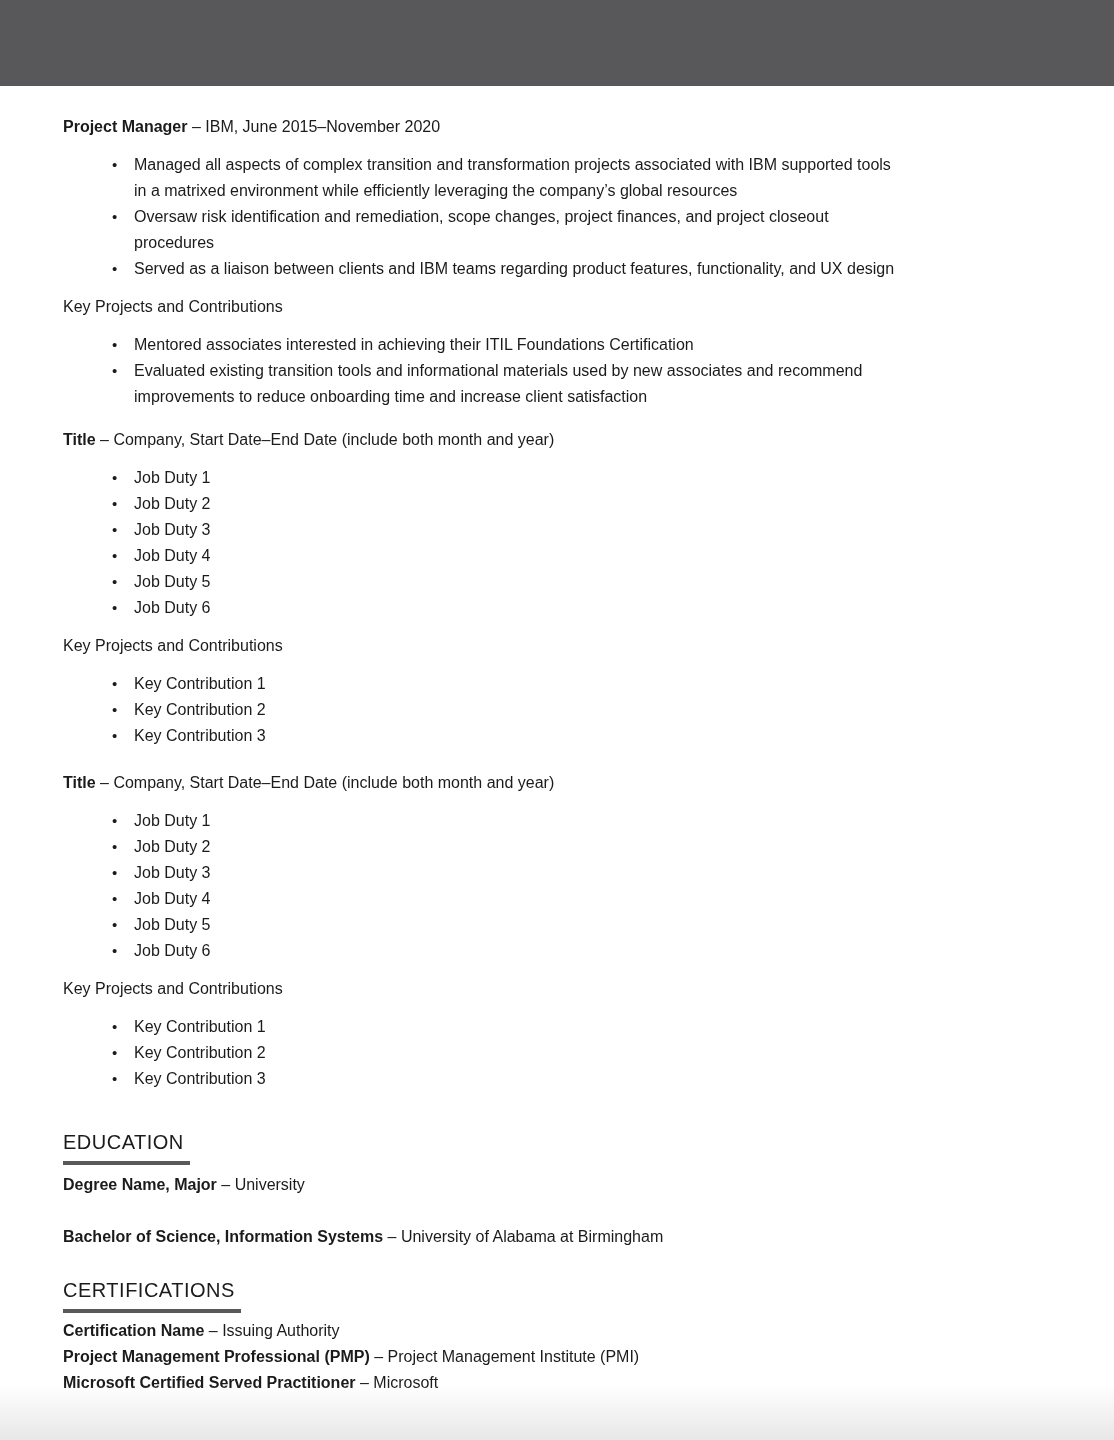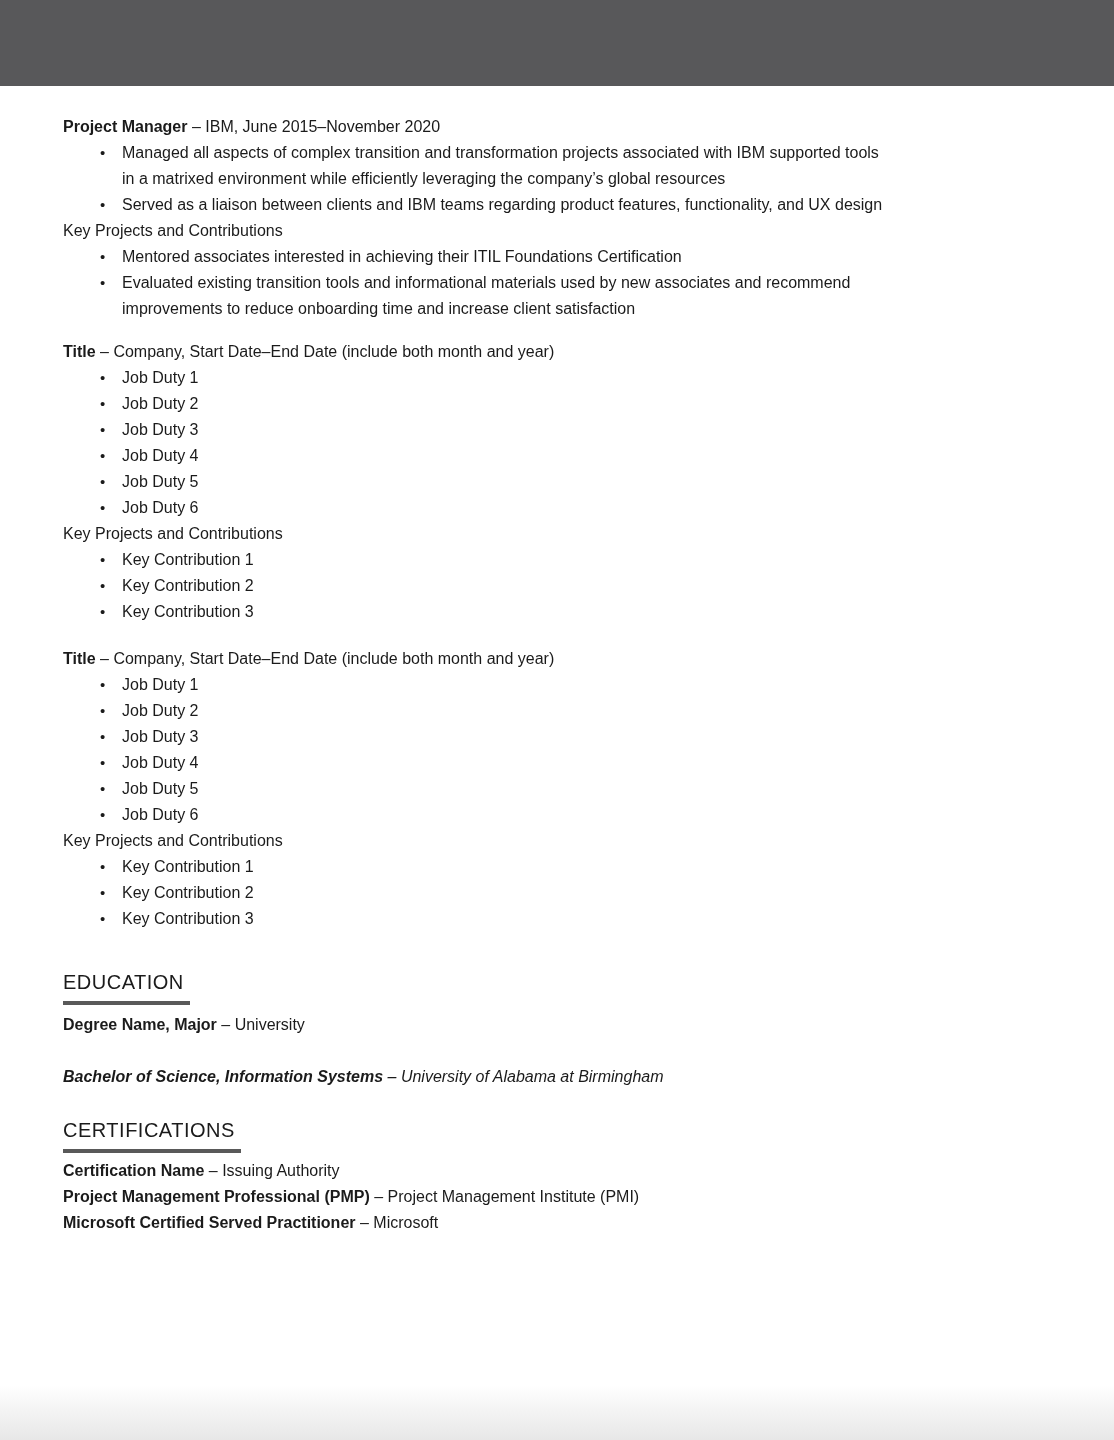--- a/index.html
+++ b/index.html
@@ -23,21 +23,21 @@
     font-size: 16px;
     line-height: 26px;
   }
   .line { margin: 0; padding: 0; white-space: pre-line; }
   .b { font-weight: 700; }
   .job { margin: 0 0 17px 0; }
   .job.gap-lg { margin-bottom: 21px; }
   .job:last-of-type { margin-bottom: 0; }
   ul.bullets {
     list-style: none;
-    margin: 0;
+    margin: 12px;
     padding: 0;
   }
   ul.bullets li {
     position: relative;
     padding-left: 59px;
     white-space: pre-line;
   }
   ul.bullets li::before {
     content: "\2022";
     position: absolute;
@@ -50,21 +50,21 @@
     margin: 18px 0 0 0;
     font-size: 20px;
     font-weight: 400;
     line-height: 30px;
     letter-spacing: 0.5px;
     padding: 0 6px 4px 0;
     border-bottom: 4px solid #595959;
   }
   .section-heading.certs { margin-top: 25px; }
   .edu-entry-first { margin-top: 7px; }
-  .edu-entry-second { margin-top: 26px; font-style: italic; }
+  .edu-entry-second { margin-top: 26px; }
   .cert-list { margin-top: 5px; }
   .bottom-shadow {
     position: absolute;
     left: 0;
     bottom: 0;
     width: 100%;
     height: 55px;
     background: linear-gradient(180deg, rgba(233,233,233,0) 0%, #e7e7e7 100%);
     pointer-events: none;
   }
@@ -74,20 +74,22 @@
 
 <div class="top-bar"></div>
 
 <div class="doc">
 
   <div class="job">
     <p class="line"><span class="b">Project Manager</span><span> – IBM, June 2015–November 2020</span></p>
     <ul class="bullets">
       <li>Managed all aspects of complex transition and transformation projects associated with IBM supported tools
 in a matrixed environment while efficiently leveraging the company’s global resources</li>
+      <li>Oversaw risk identification and remediation, scope changes, project finances, and project closeout
+procedures</li>
       <li>Served as a liaison between clients and IBM teams regarding product features, functionality, and UX design</li>
     </ul>
     <p class="line">Key Projects and Contributions</p>
     <ul class="bullets">
       <li>Mentored associates interested in achieving their ITIL Foundations Certification</li>
       <li>Evaluated existing transition tools and informational materials used by new associates and recommend
 improvements to reduce onboarding time and increase client satisfaction</li>
     </ul>
   </div>
 

